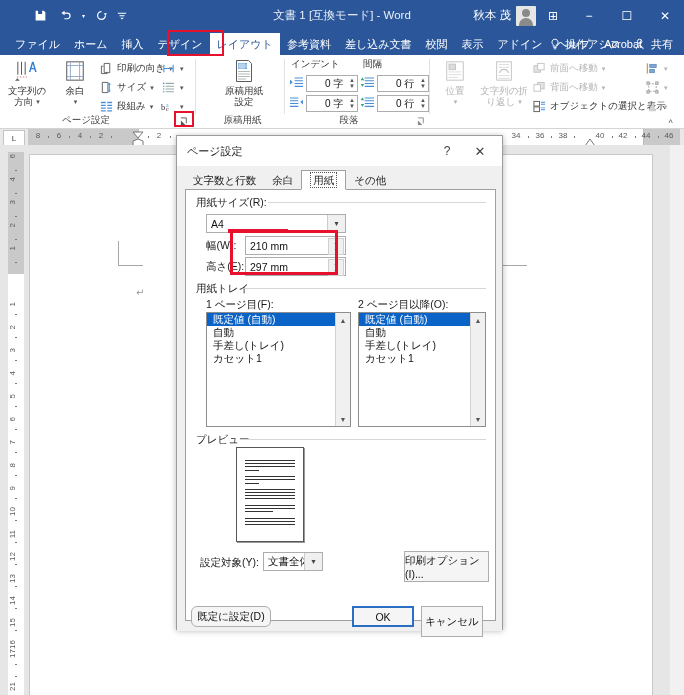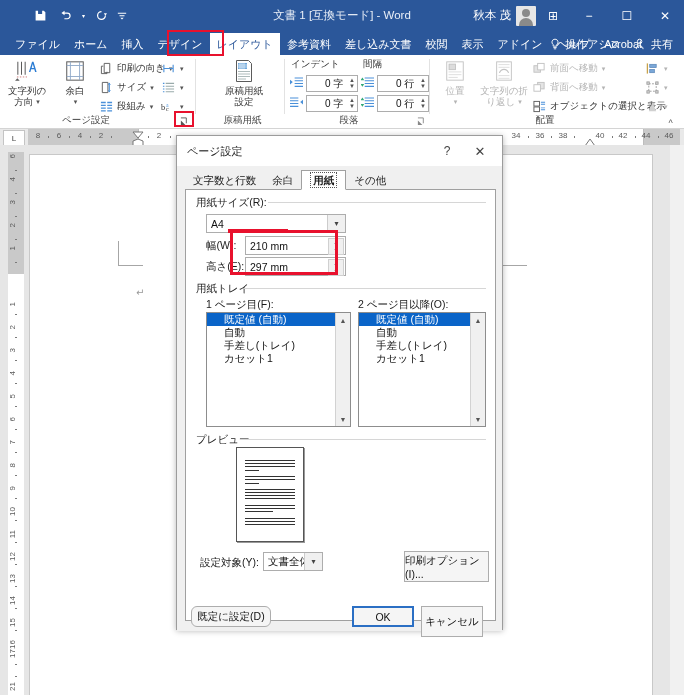--- a/index.html
+++ b/index.html
@@ -126,21 +126,21 @@
   .dlg-title .help{position:absolute;right:44px;top:5px;width:22px;height:20px;
     display:flex;align-items:center;justify-content:center;font-size:12px;color:#444;}
   .dlg-title .close{position:absolute;right:10px;top:5px;width:24px;height:20px;
     display:flex;align-items:center;justify-content:center;font-size:13px;color:#444;}
   .dlg-body{position:absolute;left:0;top:30px;width:100%;height:465px;background:#f0f0f0;}
 
   .tabstrip{position:absolute;left:8px;top:2px;height:22px;display:flex;align-items:flex-end;}
   .dtab{height:19px;line-height:19px;padding:0 8px;font-size:10.5px;color:#1a1a1a;background:#f0f0f0;}
   .dtab.active{background:#fff;border:1px solid #a0a0a0;border-bottom-color:#fff;height:20px;line-height:18px;
     position:relative;z-index:3;box-sizing:border-box;}
-  .dtab.active .inner{border:1px dotted #555;padding:0 2px;display:inline-block;line-height:14px;font-weight:bold;}
+  .dtab.active .inner{border:1px dotted #555;padding:0 2px;display:inline-block;line-height:14px;}
   .tabpane{position:absolute;left:8px;top:23px;width:311px;height:432px;background:#fff;border:1px solid #a0a0a0;box-sizing:border-box;}
   .fslabel{position:absolute;font-size:10.5px;color:#1a1a1a;background:#fff;padding-right:4px;}
   .fsline{position:absolute;height:1px;background:#d6d6d6;}
 
   .combo{
     position:absolute;height:19px;border:1px solid #adadad;background:#fff;box-sizing:border-box;
     display:flex;align-items:center;font-size:10.5px;color:#111;padding-left:4px;
   }
   .combo .arrow{
     position:absolute;right:0;top:0;width:17px;height:17px;background:#f0f0f0;border-left:1px solid #ccc;
@@ -153,21 +153,21 @@
   }
   .numbox .spin{
     position:absolute;right:1px;top:1px;width:14px;height:15px;background:#f0f0f0;border:1px solid #d0d0d0;
     display:flex;flex-direction:column;
   }
   .numbox .spin div{flex:1;display:flex;align-items:center;justify-content:center;font-size:5px;color:#333;line-height:5px;}
 
   .listbox{
     position:absolute;border:1px solid #8d8d8d;background:#fff;box-sizing:border-box;overflow:hidden;
   }
-  .listbox .opt{height:13px;line-height:13px;font-size:10.5px;color:#111;padding-left:17px;}
+  .listbox .opt{height:13px;line-height:13px;font-size:10.5px;color:#111;padding-left:6px;}
   .listbox .opt.sel{background:#0a64c8;color:#fff;}
   .lb-scroll{position:absolute;right:0;top:0;width:14px;height:100%;background:#f0f0f0;border-left:1px solid #d2d2d2;}
   .lb-scroll .ar{position:absolute;left:0;width:14px;height:14px;display:flex;align-items:center;justify-content:center;font-size:7px;color:#555;}
 
   .preview-page{
     position:absolute;background:#fff;border:1px solid #555;box-shadow:1px 1px 0 #999;
   }
   .pv-line{position:absolute;height:1px;background:#333;}
 
   .btn{
@@ -525,21 +525,20 @@
       <div class="smallbtn disabled" style="left:215px;top:43px;">
         <span class="ic">
           <svg width="13" height="13" viewBox="0 0 14 14">
               <path fill="#d0d0d0" d="M3 12h8L7 3z"></path>
               <path fill="none" stroke="#9c9c9c" stroke-width="1" d="M2 4a5 5 0 0 1 5-2"></path>
             </svg>
         </span>
         <span class="caret disabled">▾</span>
       </div>
 
-      <div class="glabel" style="width:230px;left:0;">配置</div>
       <div class="dlglauncher" style="right:8px;bottom:0px;font-size:9px;">^</div>
     </div>
   </div>
 
   <div class="hruler">
     <div class="track" style="left:28px;width:110px;"></div>
     <div class="white" style="left:138px;width:506px;border-left:1px solid #bdbdbd;border-right:1px solid #bdbdbd;box-sizing:border-box;"></div>
     <div class="track" style="left:644px;width:36px;"></div>
 
     <span class="hr-num" style="left:38px;">8</span>

